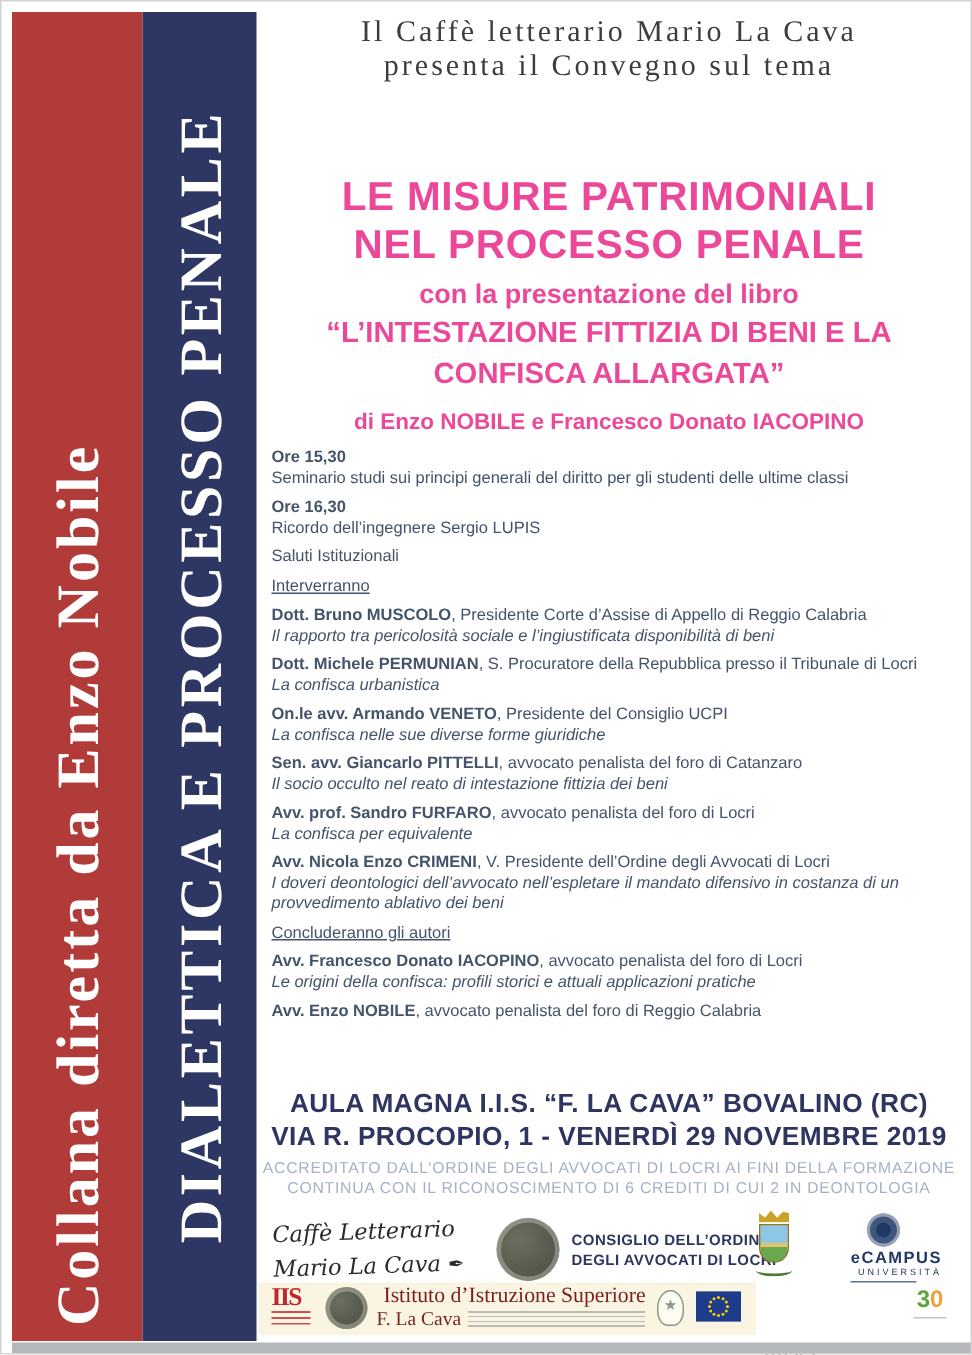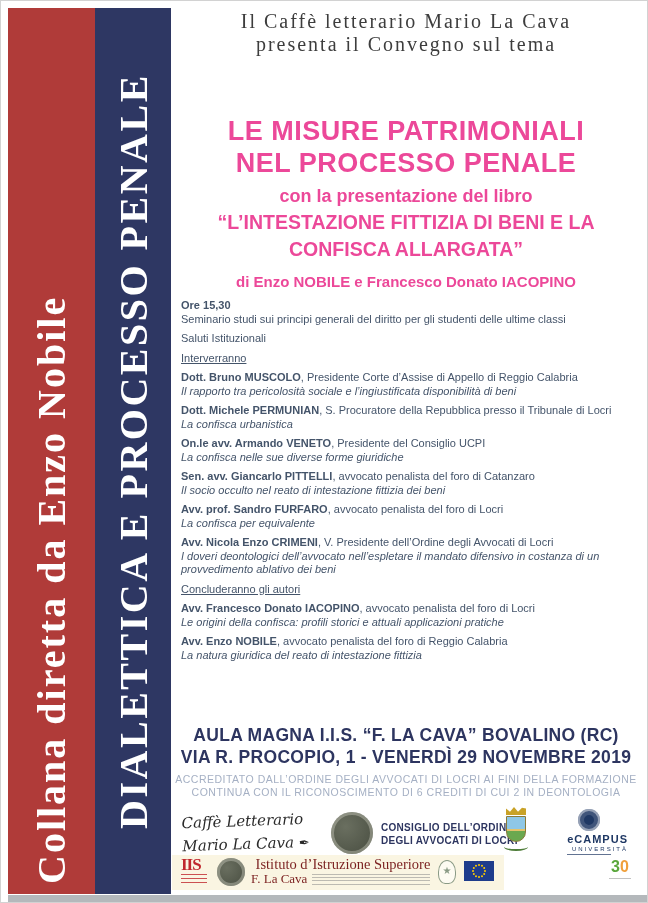--- a/index.html
+++ b/index.html
@@ -144,20 +144,24 @@
     <div>CONFISCA ALLARGATA”</div>
   </div>
   <div class="authors">di Enzo NOBILE e Francesco Donato IACOPINO</div>
 </div>
 
 <div class="program">
   <div class="prog-block">
     <div class="prog-time">Ore 15,30</div>
     <div>Seminario studi sui principi generali del diritto per gli studenti delle ultime classi</div>
   </div>
+  <div class="prog-block">
+    <div class="prog-time">Ore 16,30</div>
+    <div>Ricordo dell’ingegnere Sergio LUPIS</div>
+  </div>
   <div class="prog-block">Saluti Istituzionali</div>
   <div class="prog-block label-underline">Interverranno</div>
 
   <div class="speaker">
     <div><span class="sp-name">Dott. Bruno MUSCOLO</span><span>, Presidente Corte d’Assise di Appello di Reggio Calabria</span></div>
     <div class="sp-topic">Il rapporto tra pericolosità sociale e l’ingiustificata disponibilità di beni</div>
   </div>
   <div class="speaker">
     <div><span class="sp-name">Dott. Michele PERMUNIAN</span><span>, S. Procuratore della Repubblica presso il Tribunale di Locri</span></div>
     <div class="sp-topic">La confisca urbanistica</div>
@@ -180,21 +184,20 @@
   </div>
 
   <div class="prog-block label-underline">Concluderanno gli autori</div>
 
   <div class="speaker">
     <div><span class="sp-name">Avv. Francesco Donato IACOPINO</span><span>, avvocato penalista del foro di Locri</span></div>
     <div class="sp-topic">Le origini della confisca: profili storici e attuali applicazioni pratiche</div>
   </div>
   <div class="speaker">
     <div><span class="sp-name">Avv. Enzo NOBILE</span><span>, avvocato penalista del foro di Reggio Calabria</span></div>
-    <div class="sp-topic">La natura giuridica del reato di intestazione fittizia</div>
   </div>
 </div>
 
 <div class="venue">
   <div>AULA MAGNA I.I.S. “F. LA CAVA” BOVALINO (RC)</div>
   <div>VIA R. PROCOPIO, 1 - VENERDÌ 29 NOVEMBRE 2019</div>
 </div>
 
 <div class="accreditation">
   <div>ACCREDITATO DALL’ORDINE DEGLI AVVOCATI DI LOCRI AI FINI DELLA FORMAZIONE</div>

